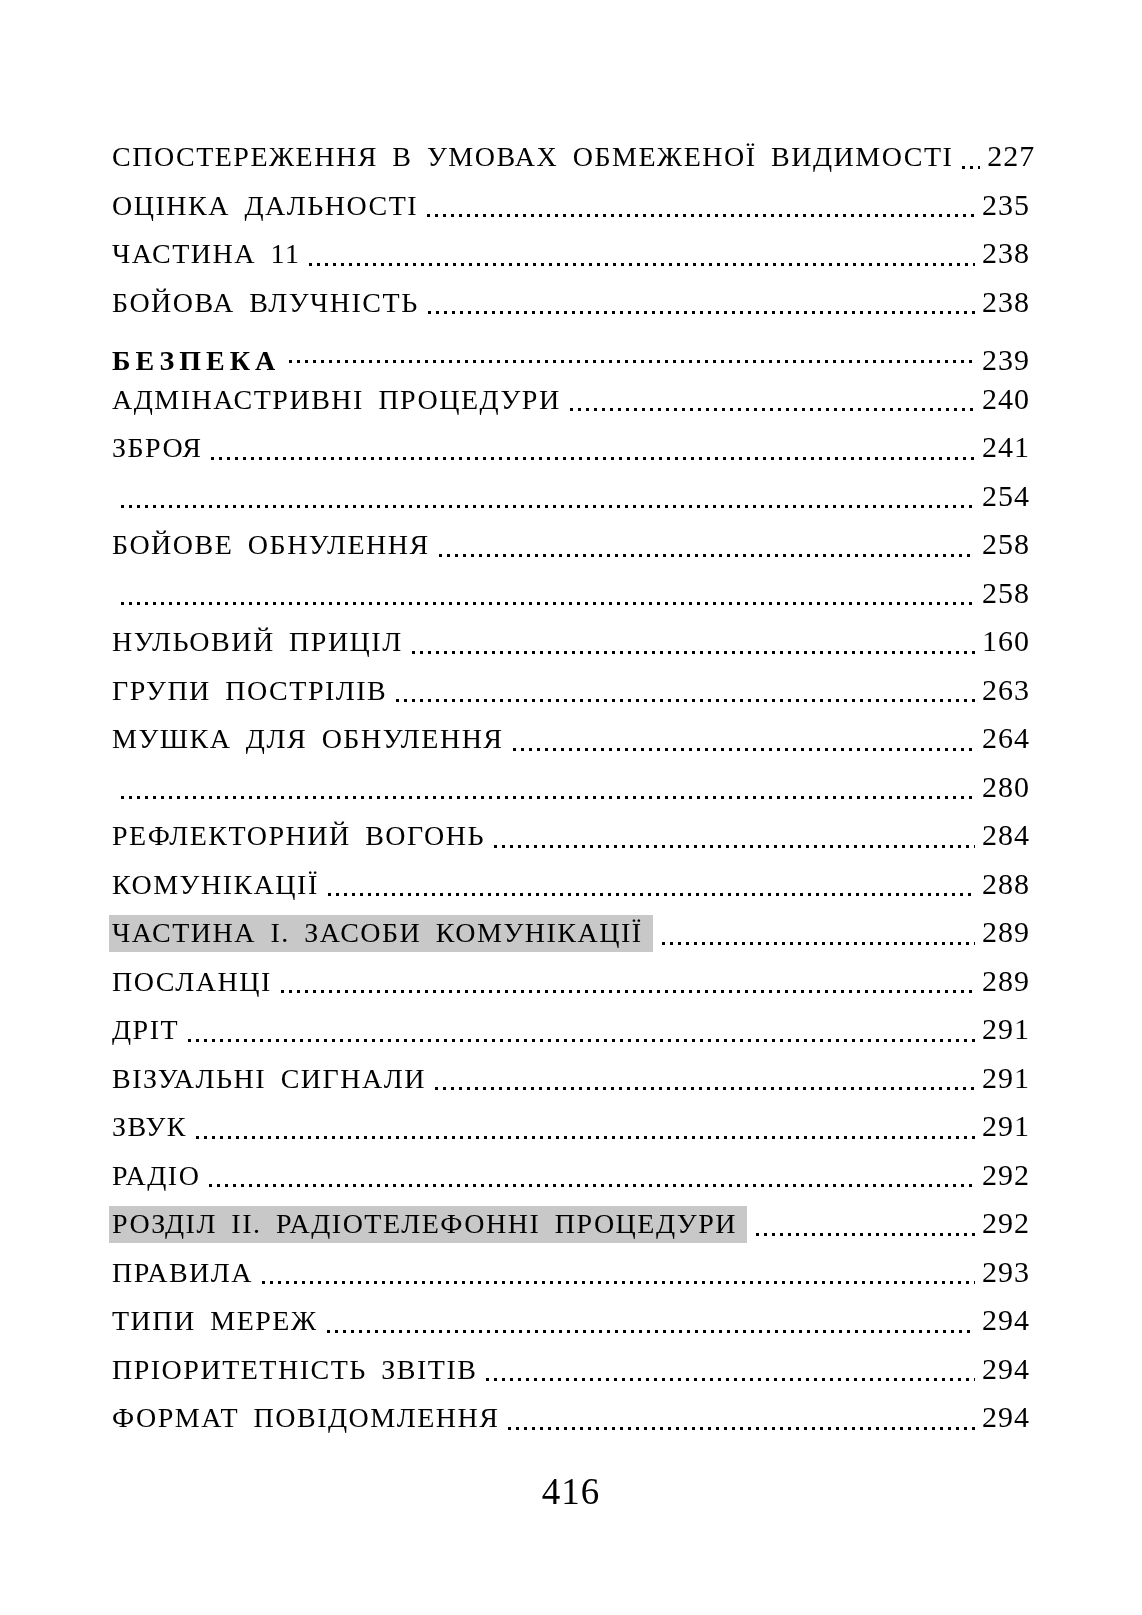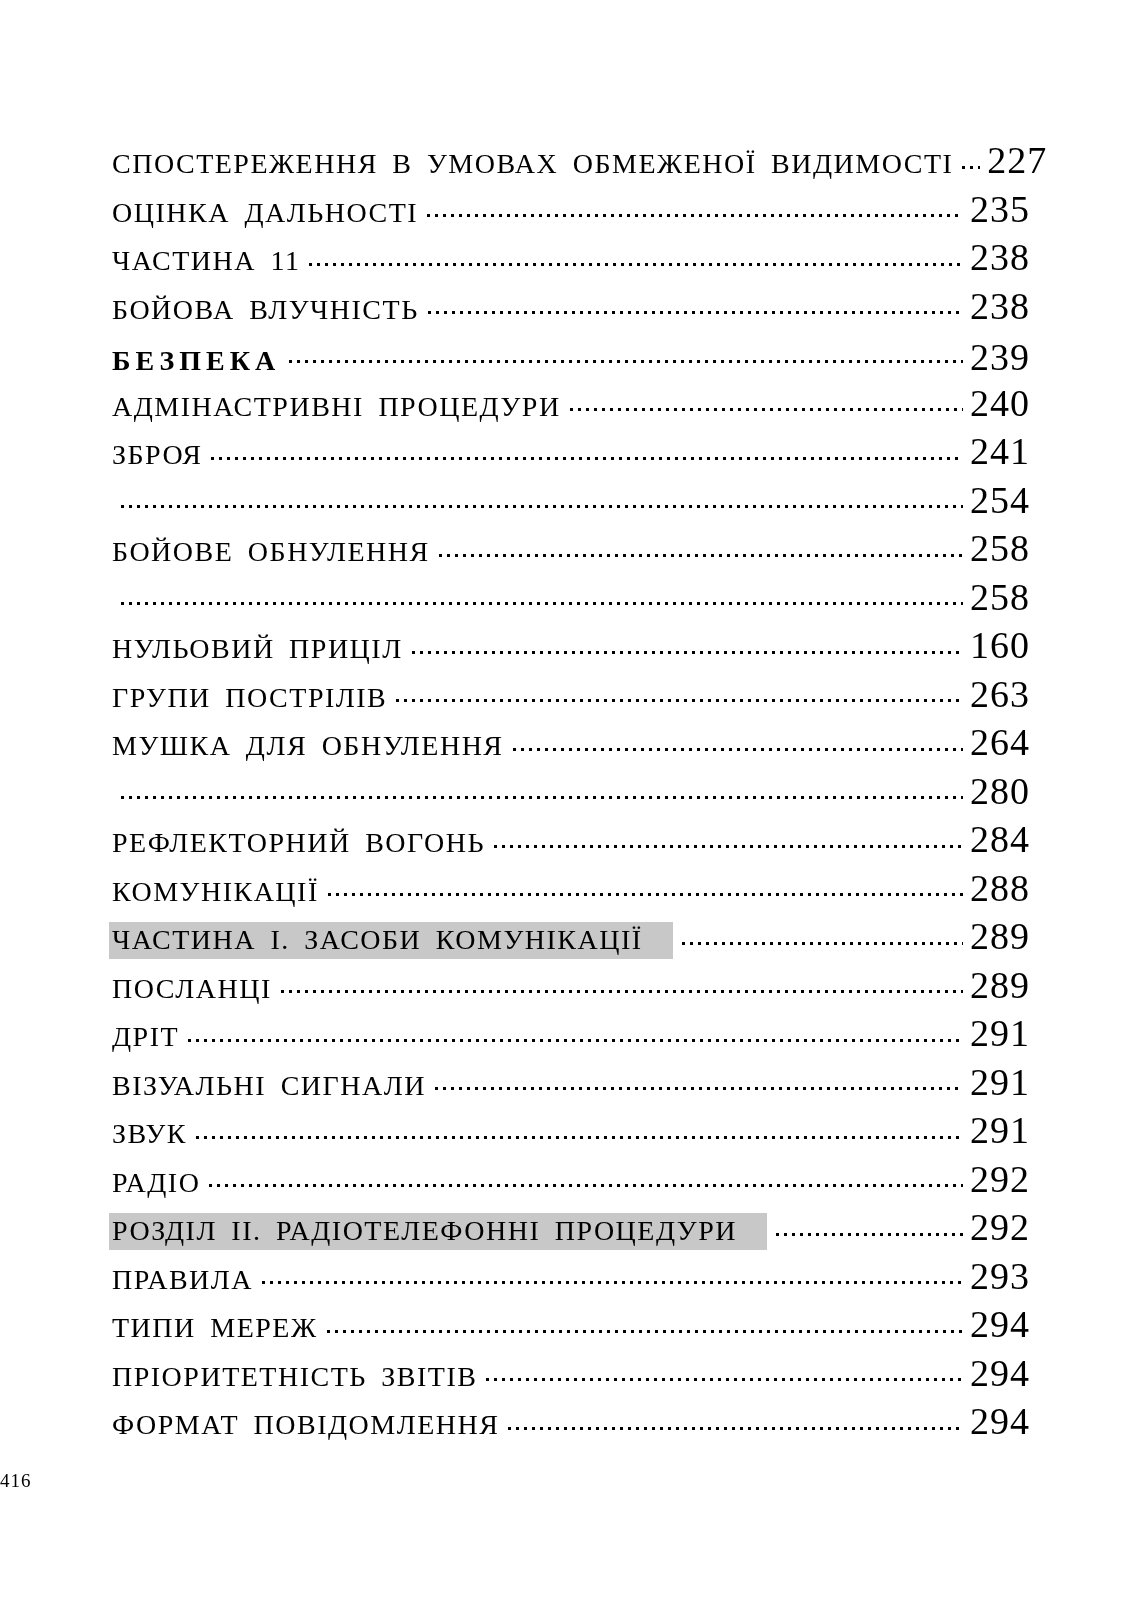--- a/index.html
+++ b/index.html
@@ -33,45 +33,46 @@
     word-spacing: 6px;
     flex: 0 0 auto;
   }
   .title.bold {
     font-weight: bold;
     letter-spacing: 5px;
     margin-top: 12px;
   }
   .title.highlight {
     background: var(--hl, #c8c8c8);
-    padding: 1px 30px 2px 3px;
+    padding: 1px 10px 2px 3px;
     margin-left: -3px;
   }
   .leader {
     flex: 1 1 auto;
     align-self: stretch;
     min-width: 18px;
     margin: 0 7px 0 9px;
     background-image: repeating-linear-gradient(to right, #000 0 3px, transparent 3px 8px);
     background-size: 100% 3px;
     background-repeat: no-repeat;
     background-position: left bottom 18px;
   }
   .pagenum {
-    font-size: 38px;
+    font-size: 30px;
     line-height: 1.2;
     flex: 0 0 auto;
     letter-spacing: 1px;
   }
   .folio {
     position: absolute;
     top: 1470px;
     left: 0;
     right: 0;
-    font-size: 19px;
+    text-align: center;
+    font-size: 37px;
     letter-spacing: 1px;
   }
 </style>
 </head>
 <body>
 
 <div class="page">
   <div class="toc" id="toc-list" style="--hl: #c8c8c8;">
   <div class="row">
     <span class="title">СПОСТЕРЕЖЕННЯ В УМОВАХ ОБМЕЖЕНОЇ ВИДИМОСТІ</span>

